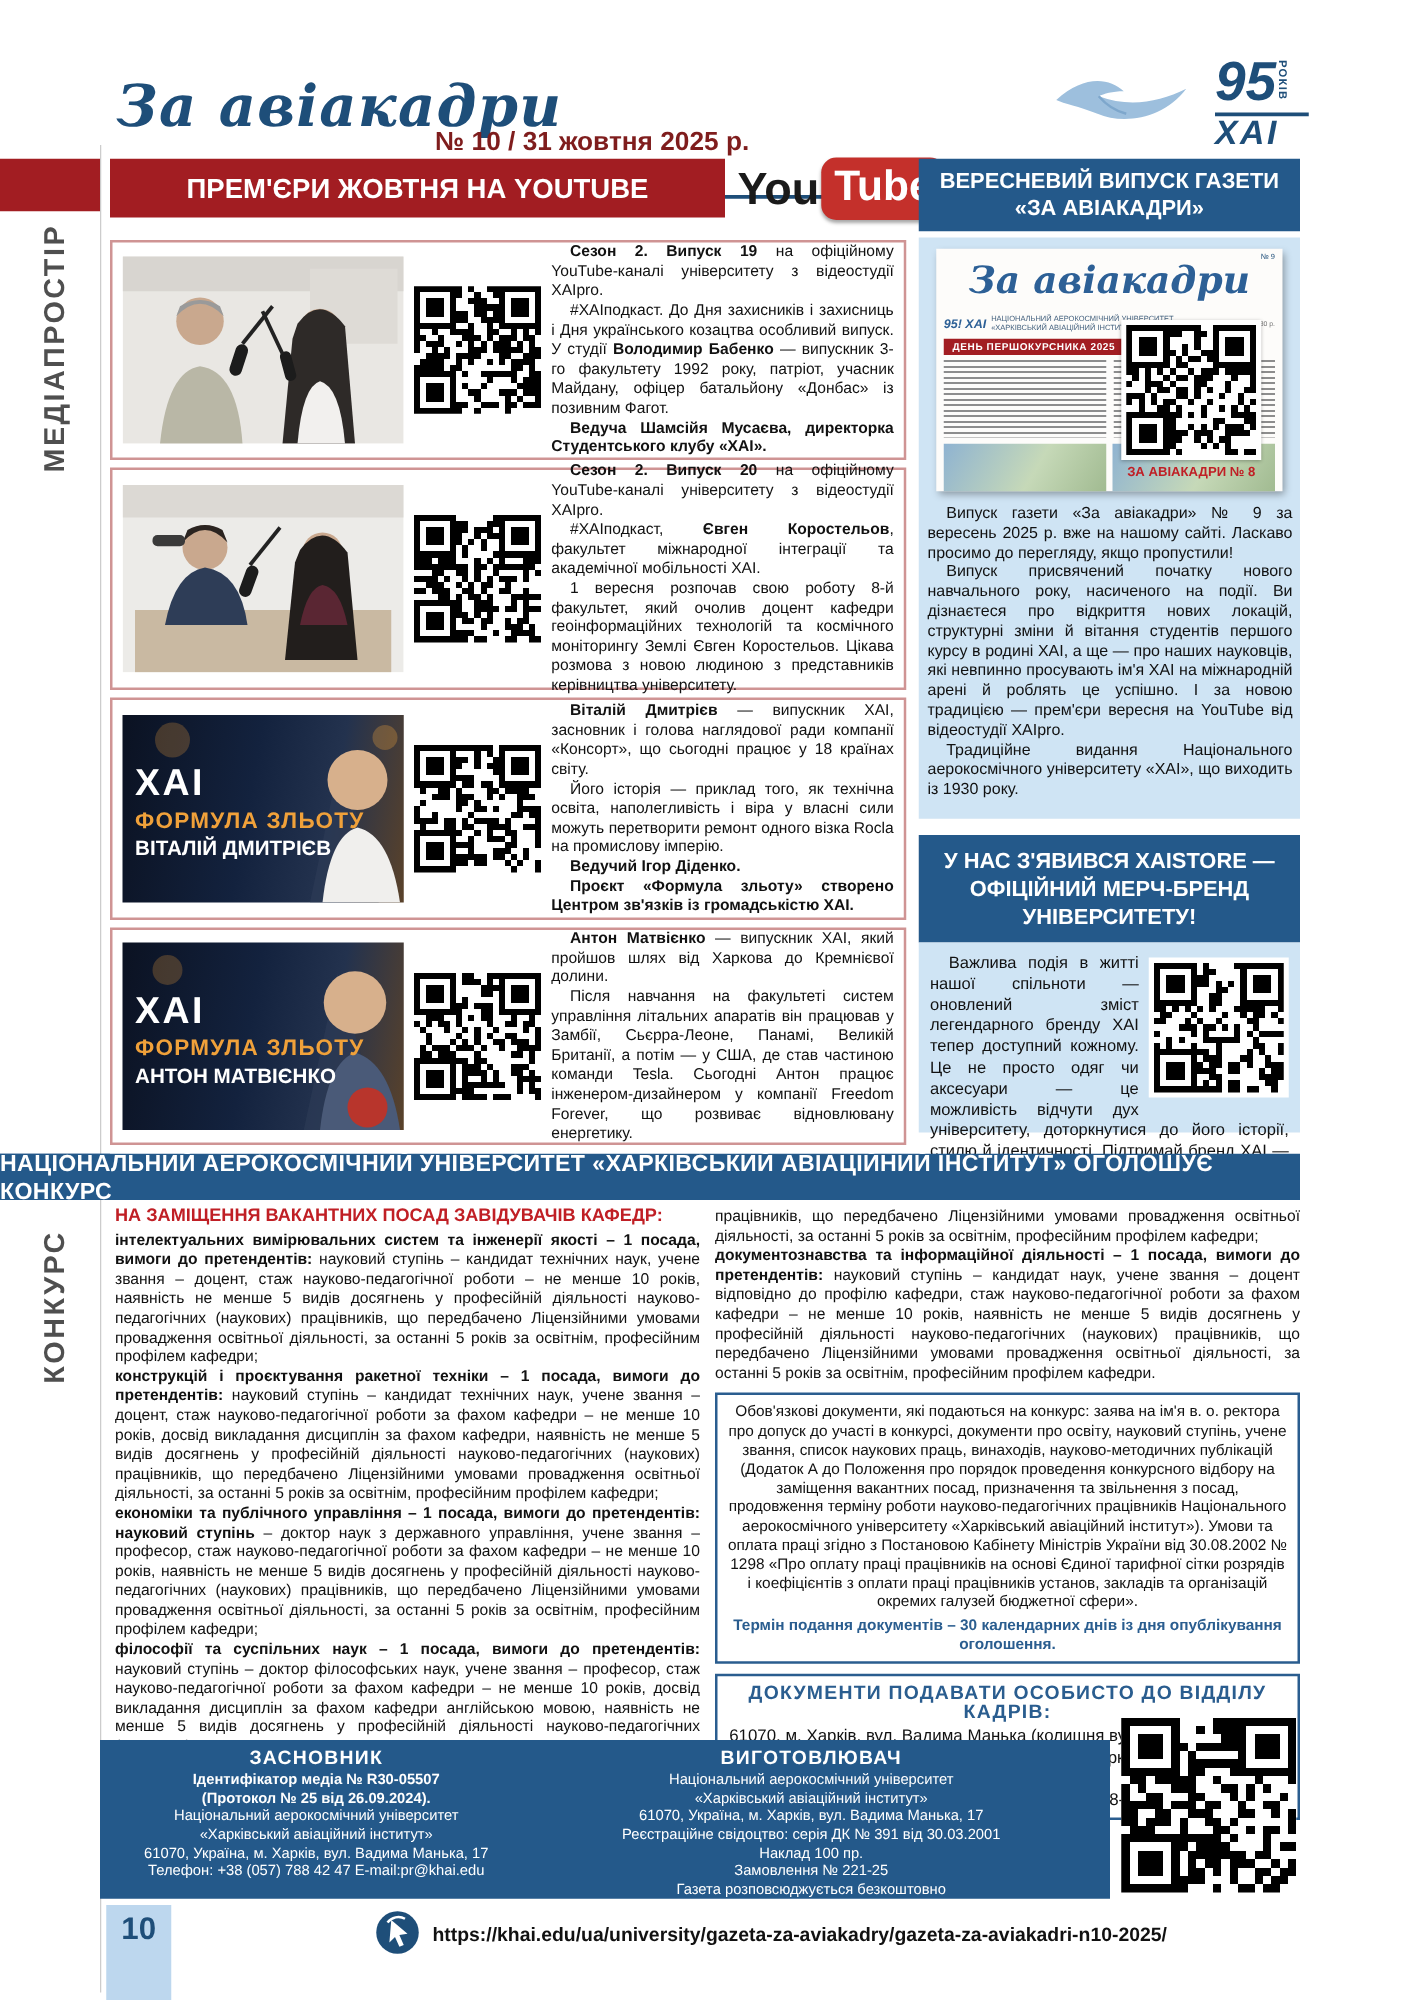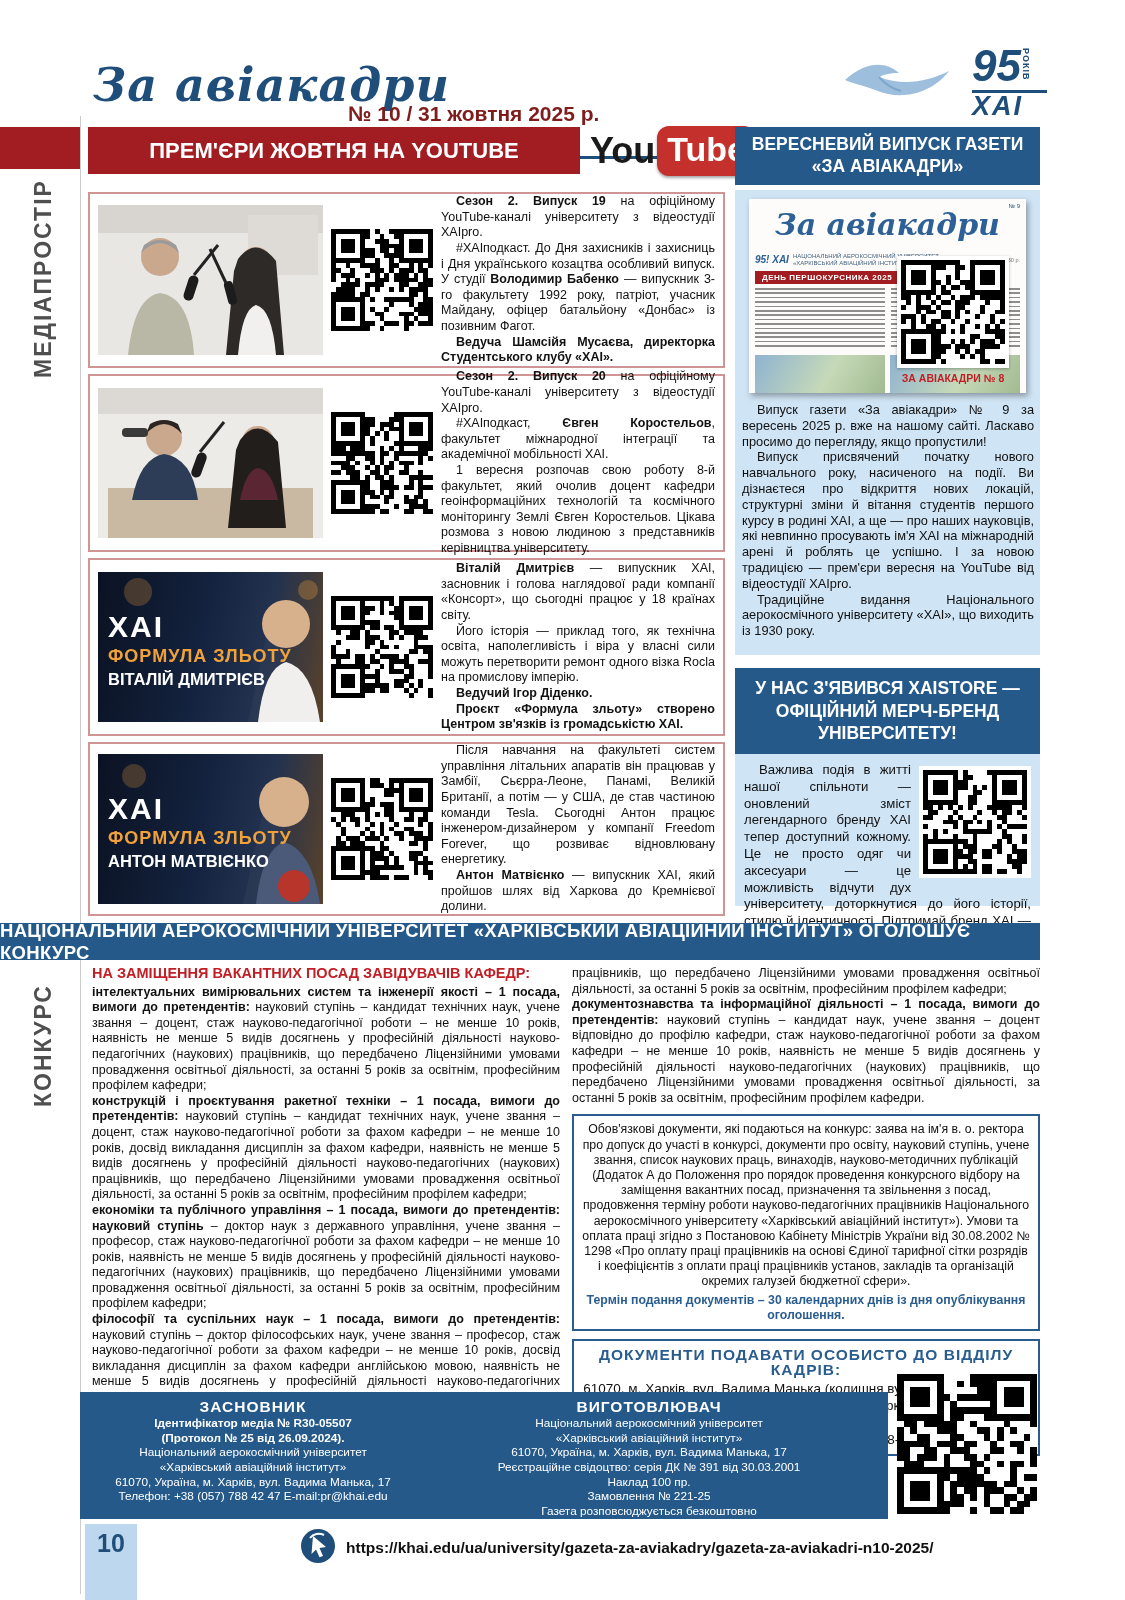--- a/index.html
+++ b/index.html
@@ -1195,22 +1195,22 @@
           <rect x="8" y="20" width="1" height="1"></rect>
           <rect x="9" y="20" width="1" height="1"></rect>
           <rect x="10" y="20" width="1" height="1"></rect>
           <rect x="11" y="20" width="1" height="1"></rect>
           <rect x="13" y="20" width="1" height="1"></rect>
           <rect x="14" y="20" width="1" height="1"></rect>
           <rect x="15" y="20" width="1" height="1"></rect>
           <rect x="20" y="20" width="1" height="1"></rect>
         </svg></div>
     <div class="vid-text">
+      <p class="jt ind"><span class="b">Антон Матвієнко</span><span> — випускник ХАІ, який пройшов шлях від Харкова до Кремнієвої долини.</span></p>
       <p class="jt ind"><span>Після навчання на факультеті систем управління літальних апаратів він працював у Замбії, Сьєрра-Леоне, Панамі, Великій Британії, а потім — у США, де став частиною команди Tesla. Сьогодні Антон працює інженером-дизайнером у компанії Freedom Forever, що розвиває відновлювану енергетику.</span></p>
-      <p class="jt ind"><span class="b">Антон Матвієнко</span><span> — випускник ХАІ, який пройшов шлях від Харкова до Кремнієвої долини.</span></p>
     </div>
   </div>
 
   <div class="abs banner-blue-r">ВЕРЕСНЕВИЙ ВИПУСК ГАЗЕТИ «ЗА АВІАКАДРИ»</div>
   <div class="abs bluebox1"></div>
   <div class="abs paper">
     <div class="paper-no">№ 9</div>
     <div class="paper-mast">За авіакадри</div>
     <div class="paper-subrow">
       <div class="paper-95">95! ХАІ</div>

